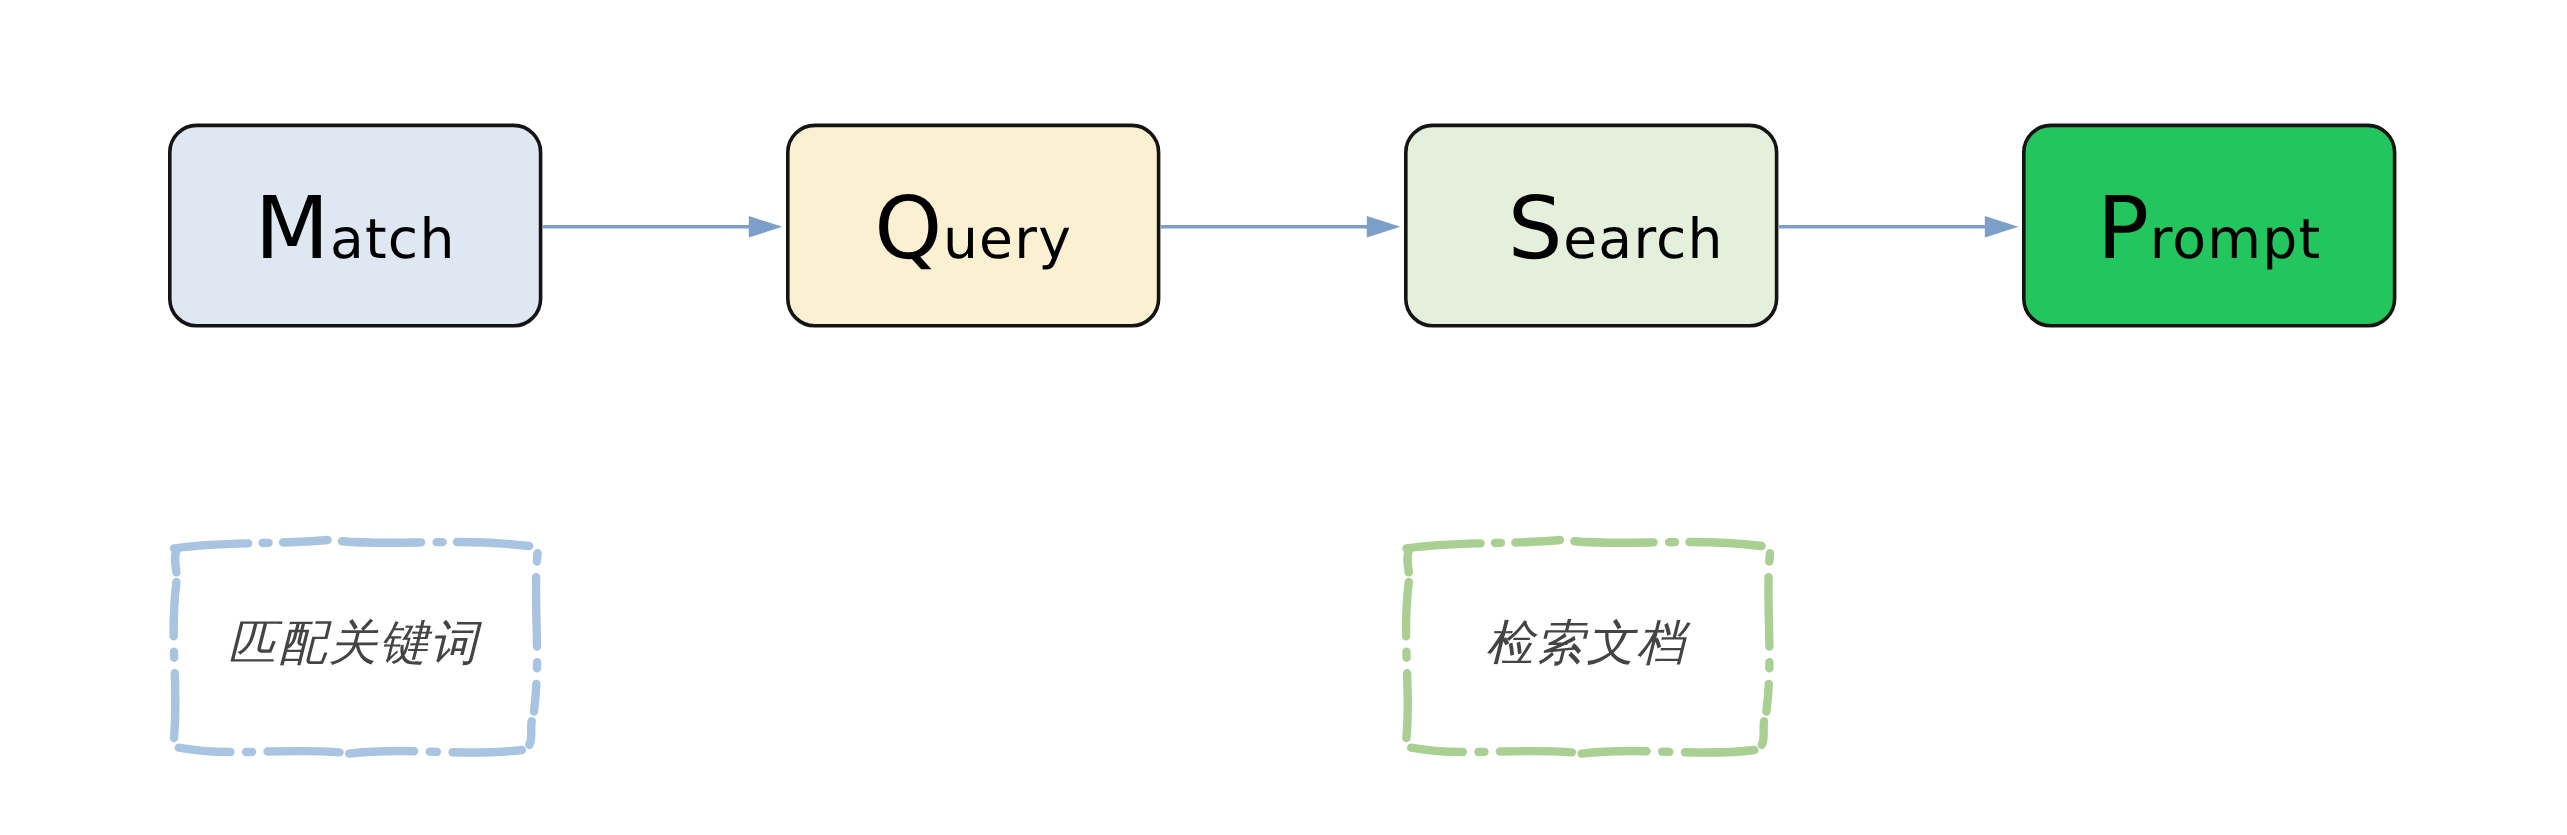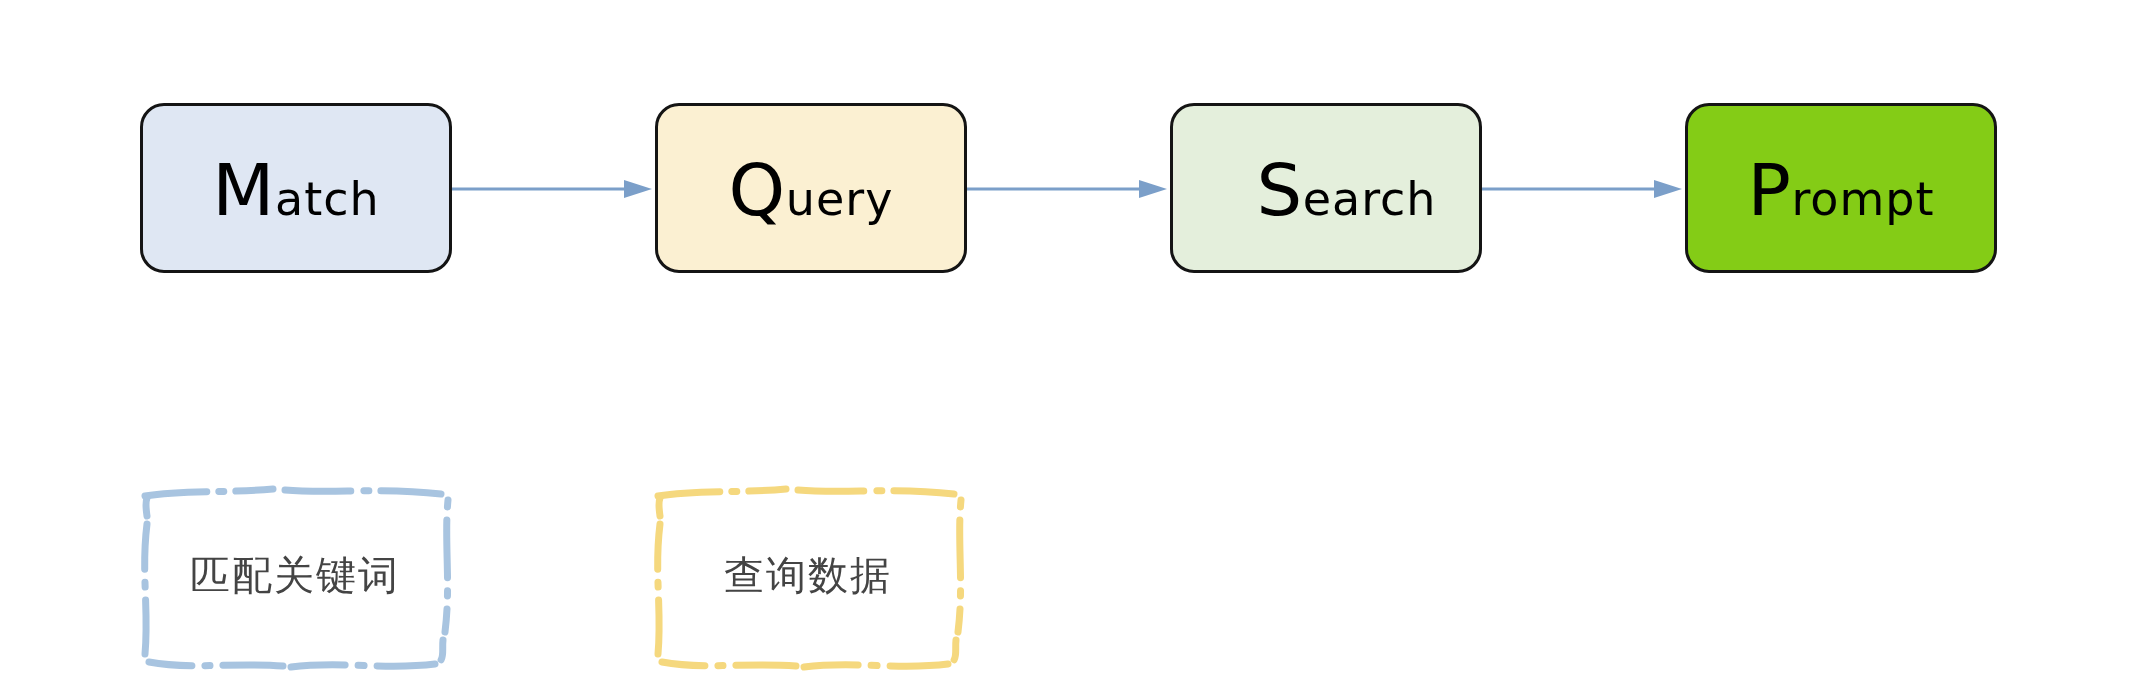--- a/index.html
+++ b/index.html
@@ -54,39 +54,40 @@
   }
   .stage-box .stage-label .rest {
     font-size: 46px;
     line-height: 1;
     letter-spacing: 1px;
   }
 
   #stage-box-1 { left: 140px;  background: #dfe7f3; }
   #stage-box-2 { left: 655px;  background: #fbf0d2; }
   #stage-box-3 { left: 1170px; background: #e4efdc; padding-left: 41px; }
-  #stage-box-4 { left: 1685px; background: #84cc16; }
+  #stage-box-4 { left: 1685px; background: #22c55e; }
 
   
   .connector-arrow {
     position: absolute;
     top: 176px;
     width: 203px;
     height: 26px;
   }
   #connector-arrow-1 { left: 452px; }
   #connector-arrow-2 { left: 967px; }
   #connector-arrow-3 { left: 1482px; }
 
   
   .note-box {
     position: absolute;
-    top: 480px;
+    top: 441px;
     width: 320px;
     height: 190px;
+    font-style: italic;
   }
   .note-box svg {
     position: absolute;
     left: 0;
     top: 0;
     width: 320px;
     height: 190px;
     overflow: visible;
   }
   .note-label {
@@ -170,31 +171,31 @@
         <path d="M308,160 C307,168 309,175 306,180" stroke-dasharray="20 8"></path>
         <path d="M300,184 C252,190 205,181 156,187" stroke-dasharray="58 13 6 13 64 12"></path>
         <path d="M148,186 C100,182 56,190 14,182" stroke-dasharray="60 13 5 13 56 13"></path>
         <path d="M10,174 C14,130 6,92 12,44" stroke-dasharray="54 13 5 13 60 12 6 12"></path>
         <path d="M12,36 C11,28 10,23 12,18" stroke-dasharray="18 8"></path>
       </g>
     </svg>
     <div class="note-label">匹配关键词</div>
   </div>
 
-  <div class="note-box" id="note-box-2">
+
+  <div class="note-box" id="note-box-3">
     <svg viewBox="0 0 320 190">
-      <g fill="none" stroke="#f5d87e" stroke-width="7" stroke-linecap="round" stroke-linejoin="round">
+      <g fill="none" stroke="#a9cf92" stroke-width="7" stroke-linecap="round" stroke-linejoin="round">
         <path d="M10,16 C50,10 95,13 138,9" stroke-dasharray="62 12 5 12 70 14 6 13"></path>
         <path d="M150,10 C196,14 245,7 306,14" stroke-dasharray="66 13 5 12 62 12"></path>
         <path d="M313,20 C309,62 316,104 310,152" stroke-dasharray="7 13 58 13 5 13 50 13"></path>
         <path d="M308,160 C307,168 309,175 306,180" stroke-dasharray="20 8"></path>
         <path d="M300,184 C252,190 205,181 156,187" stroke-dasharray="58 13 6 13 64 12"></path>
         <path d="M148,186 C100,182 56,190 14,182" stroke-dasharray="60 13 5 13 56 13"></path>
         <path d="M10,174 C14,130 6,92 12,44" stroke-dasharray="54 13 5 13 60 12 6 12"></path>
         <path d="M12,36 C11,28 10,23 12,18" stroke-dasharray="18 8"></path>
       </g>
     </svg>
-    <div class="note-label">查询数据</div>
-  </div>
-
+    <div class="note-label">检索文档</div>
+  </div>
 
 
 </div>
 
 </body></html>

